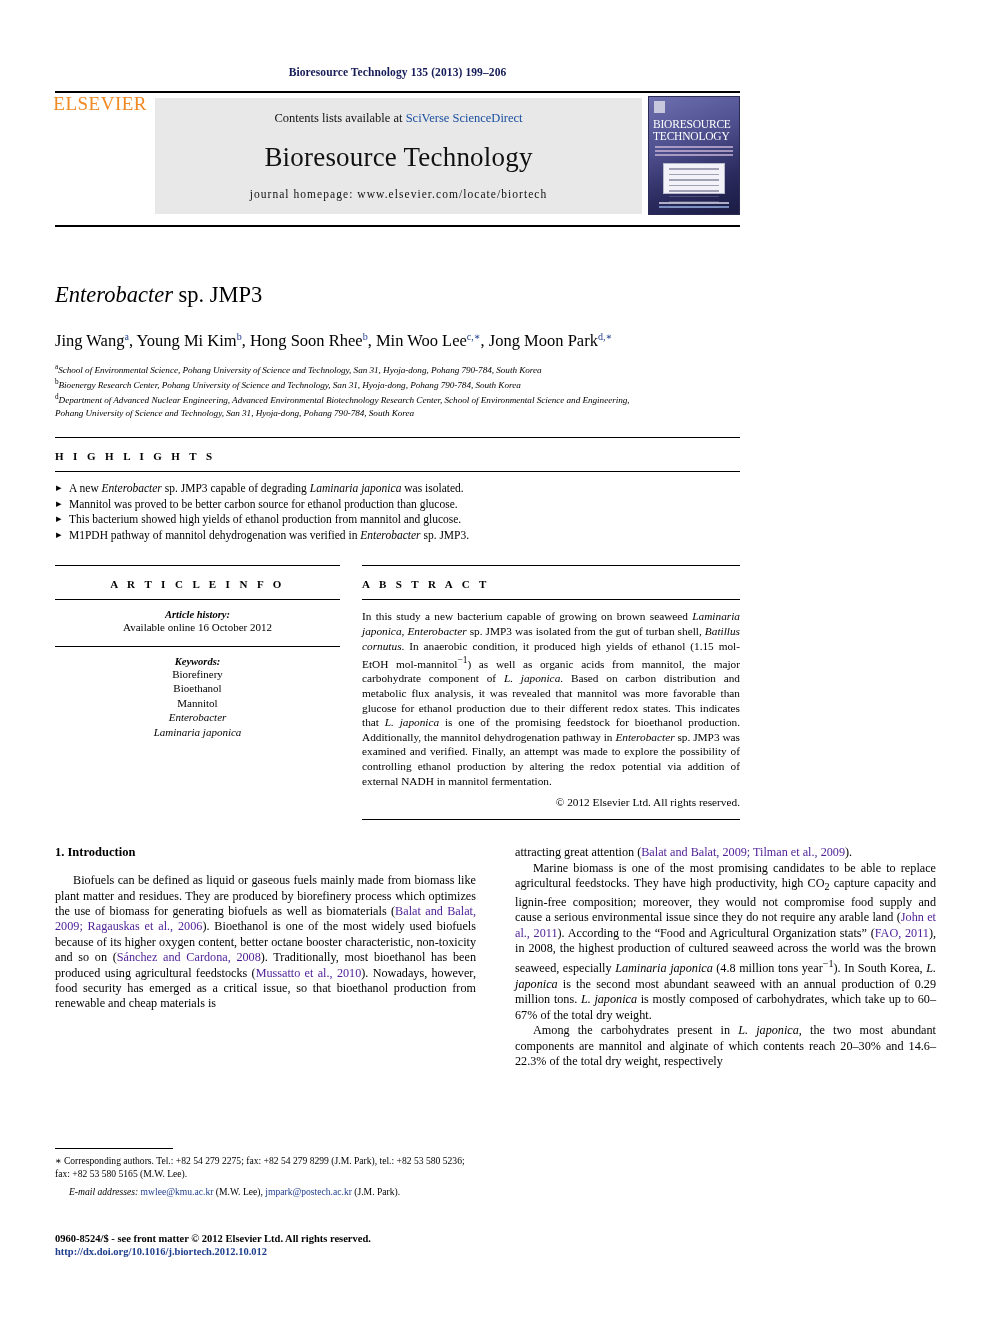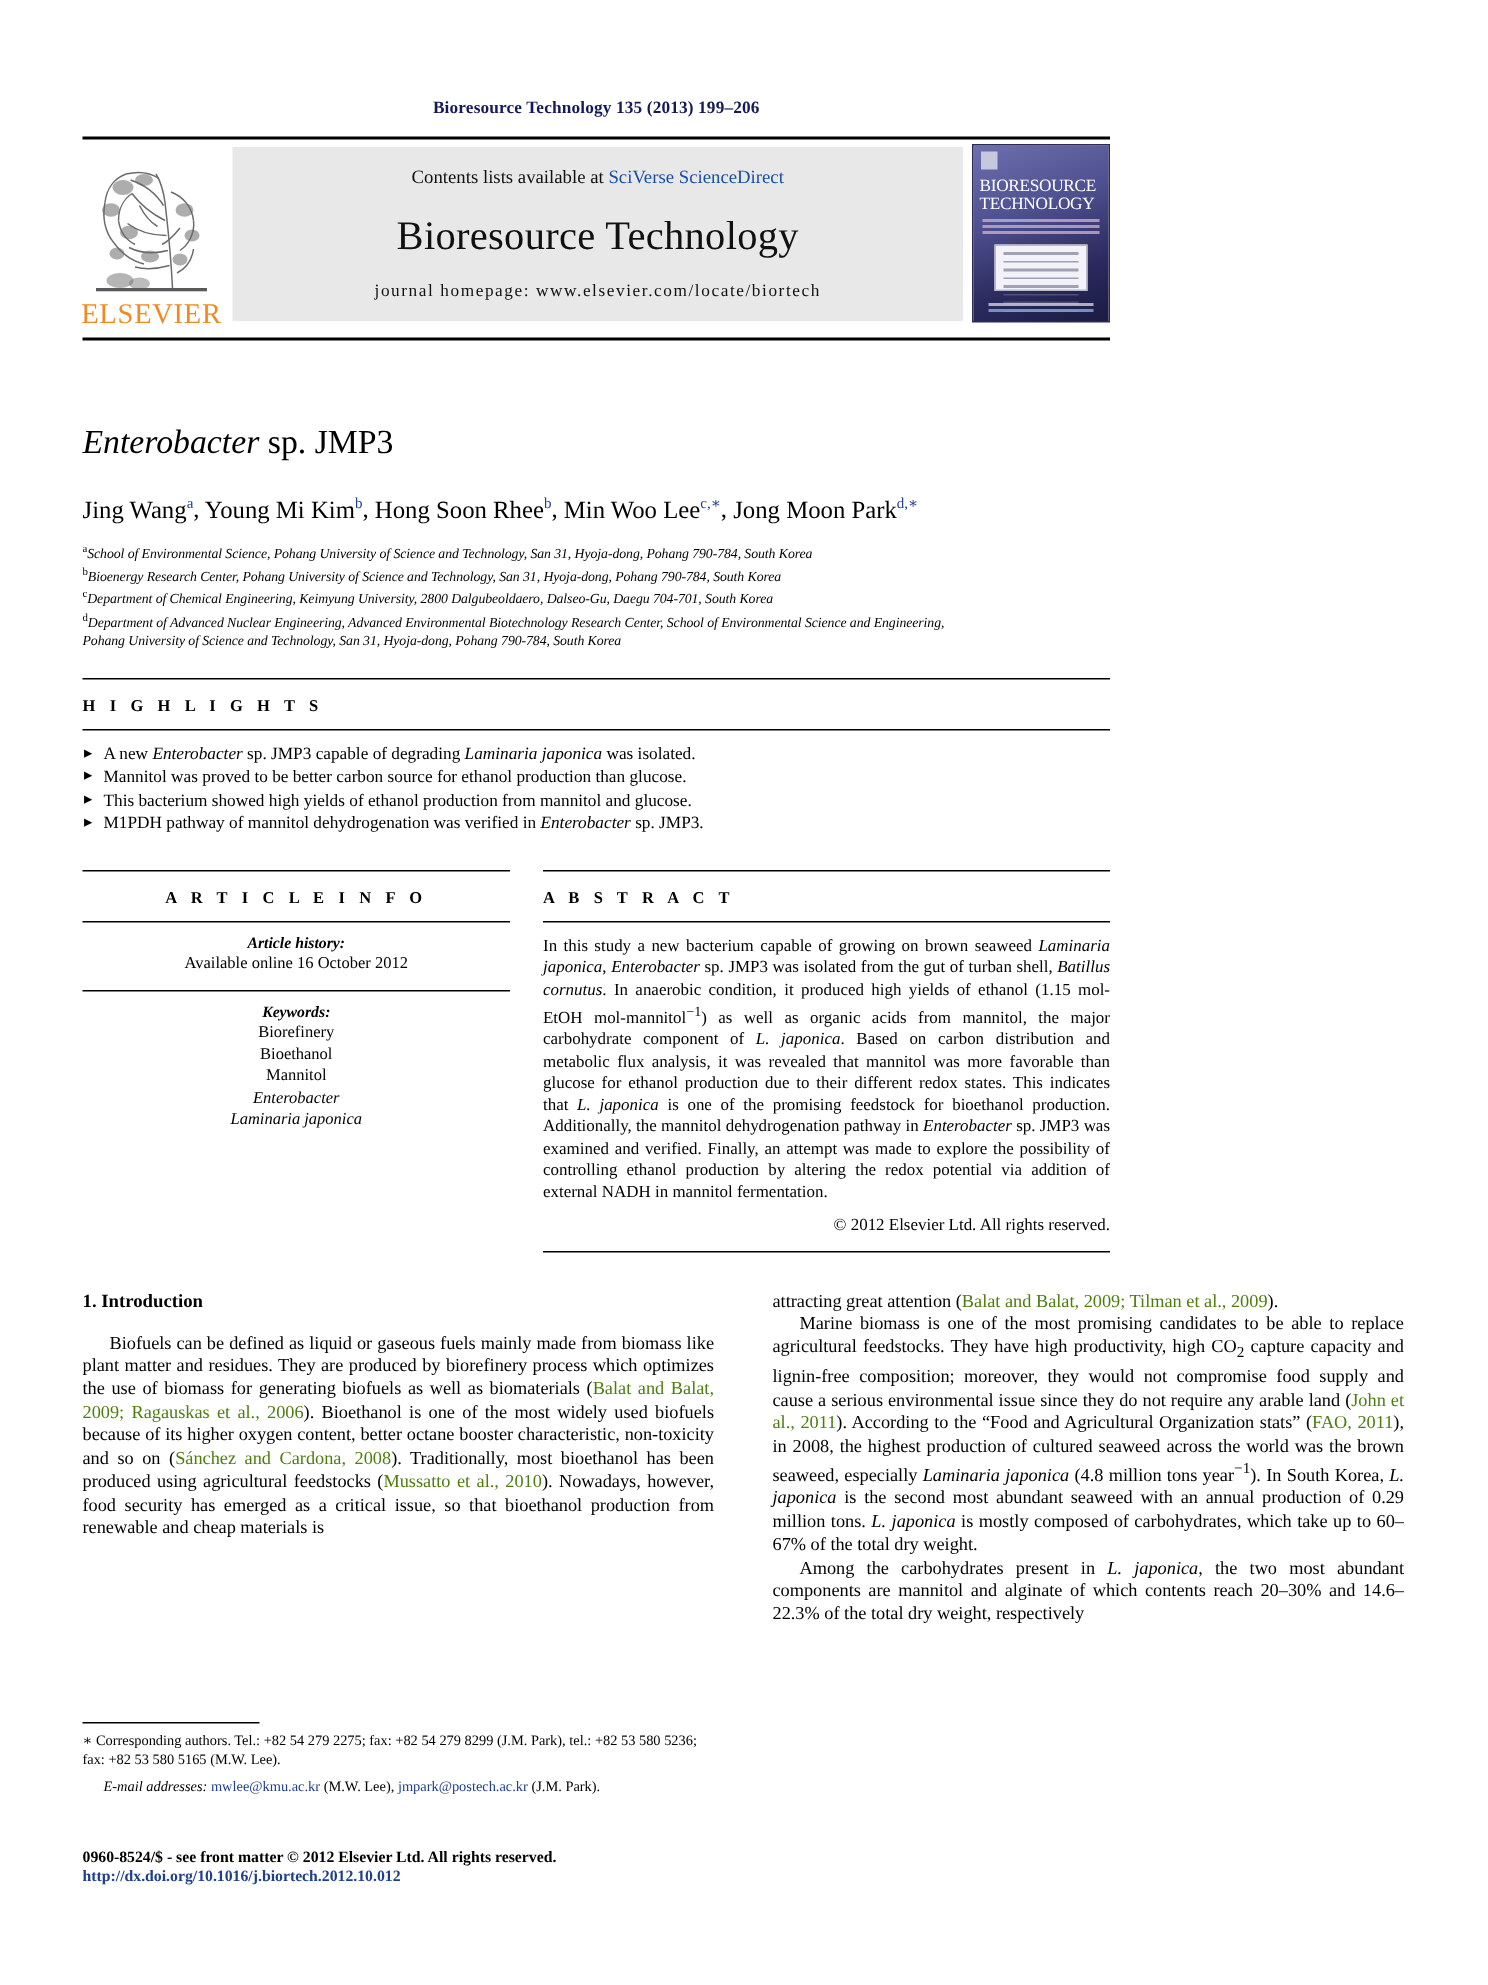--- a/index.html
+++ b/index.html
@@ -30,23 +30,22 @@
     margin-top: 13px;
     border-top: 2.2px solid #000;
     height: 130px;
     display: flex;
     align-items: stretch;
   }
   .elsevier-logo {
     width: 92px;
     flex: 0 0 92px;
     display: flex;
-    flex-direction: column;
+    flex-direction: row;
     justify-content: flex-end;
-    align-items: center;
     padding-bottom: 2px;
   }
   .tree-svg { display:block; }
   .elsevier-word {
     font-family: "Liberation Serif", serif;
     font-size: 19px;
     color: #f08a24;
     letter-spacing: .5px;
     line-height: 1;
     margin-top: 1px;
@@ -183,21 +182,21 @@
   p.body {
     font-size: 12.2px;
     line-height: 15.4px;
     text-align: justify;
     margin: 0;
     text-indent: 18px;
     -webkit-hyphens: auto; hyphens: auto;
   }
   p.body.cont { text-indent: 0; }
   p.body + p.body { margin-top: 0; }
-  .ref { color: #4d7c0f; }
+  .ref { color: #4c1d95; }
 
   
   .footnote-area { position: absolute; left: 55px; top: 1148px; width: 421px; }
   .fn-rule { border-top: 1px solid #000; width: 118px; }
   .fn { font-size: 9.6px; line-height: 12.6px; margin-top: 6px; }
   .fn .em { font-style: italic; }
   .fn a, .fn .mail { color:#1f3e8c; }
   .fn-indent { text-indent: 14px; }
   .imprint { position: absolute; left: 55px; top: 1232px; width: 520px; }
   .imprint .l1 { font-size: 10.5px; font-weight: bold; line-height: 13px; }
@@ -296,21 +295,20 @@
     <i>Enterobacter</i><span> sp. JMP3</span>
   </h1>
 
   <div class="authors">
     <span><span>Jing Wang</span><sup>a</sup></span><span>, </span><span><span>Young Mi Kim</span><sup>b</sup></span><span>, </span><span><span>Hong Soon Rhee</span><sup>b</sup></span><span>, </span><span><span>Min Woo Lee</span><sup>c,∗</sup></span><span>, </span><span><span>Jong Moon Park</span><sup>d,∗</sup></span>
   </div>
 
   <div class="affils">
     <div><sup>a</sup><span>School of Environmental Science, Pohang University of Science and Technology, San 31, Hyoja-dong, Pohang 790-784, South Korea</span></div>
     <div><sup>b</sup><span>Bioenergy Research Center, Pohang University of Science and Technology, San 31, Hyoja-dong, Pohang 790-784, South Korea</span></div>
-    <div><sup>c</sup><span>Department of Chemical Engineering, Keimyung University, 2800 Dalgubeoldaero, Dalseo-Gu, Daegu 704-701, South Korea</span></div>
     <div><sup>d</sup><span>Department of Advanced Nuclear Engineering, Advanced Environmental Biotechnology Research Center, School of Environmental Science and Engineering,</span></div>
     <div><span>Pohang University of Science and Technology, San 31, Hyoja-dong, Pohang 790-784, South Korea</span></div>
   </div>
 
   <div class="sec-rule-top"></div>
   <div class="sec-label">H I G H L I G H T S</div>
   <div class="sec-rule-bot"></div>
   <div class="highlights">
     <div class="hl-item"><span>A new </span><i>Enterobacter</i><span> sp. JMP3 capable of degrading </span><i>Laminaria japonica</i><span> was isolated.</span></div>
     <div class="hl-item"><span>Mannitol was proved to be better carbon source for ethanol production than glucose.</span></div>

